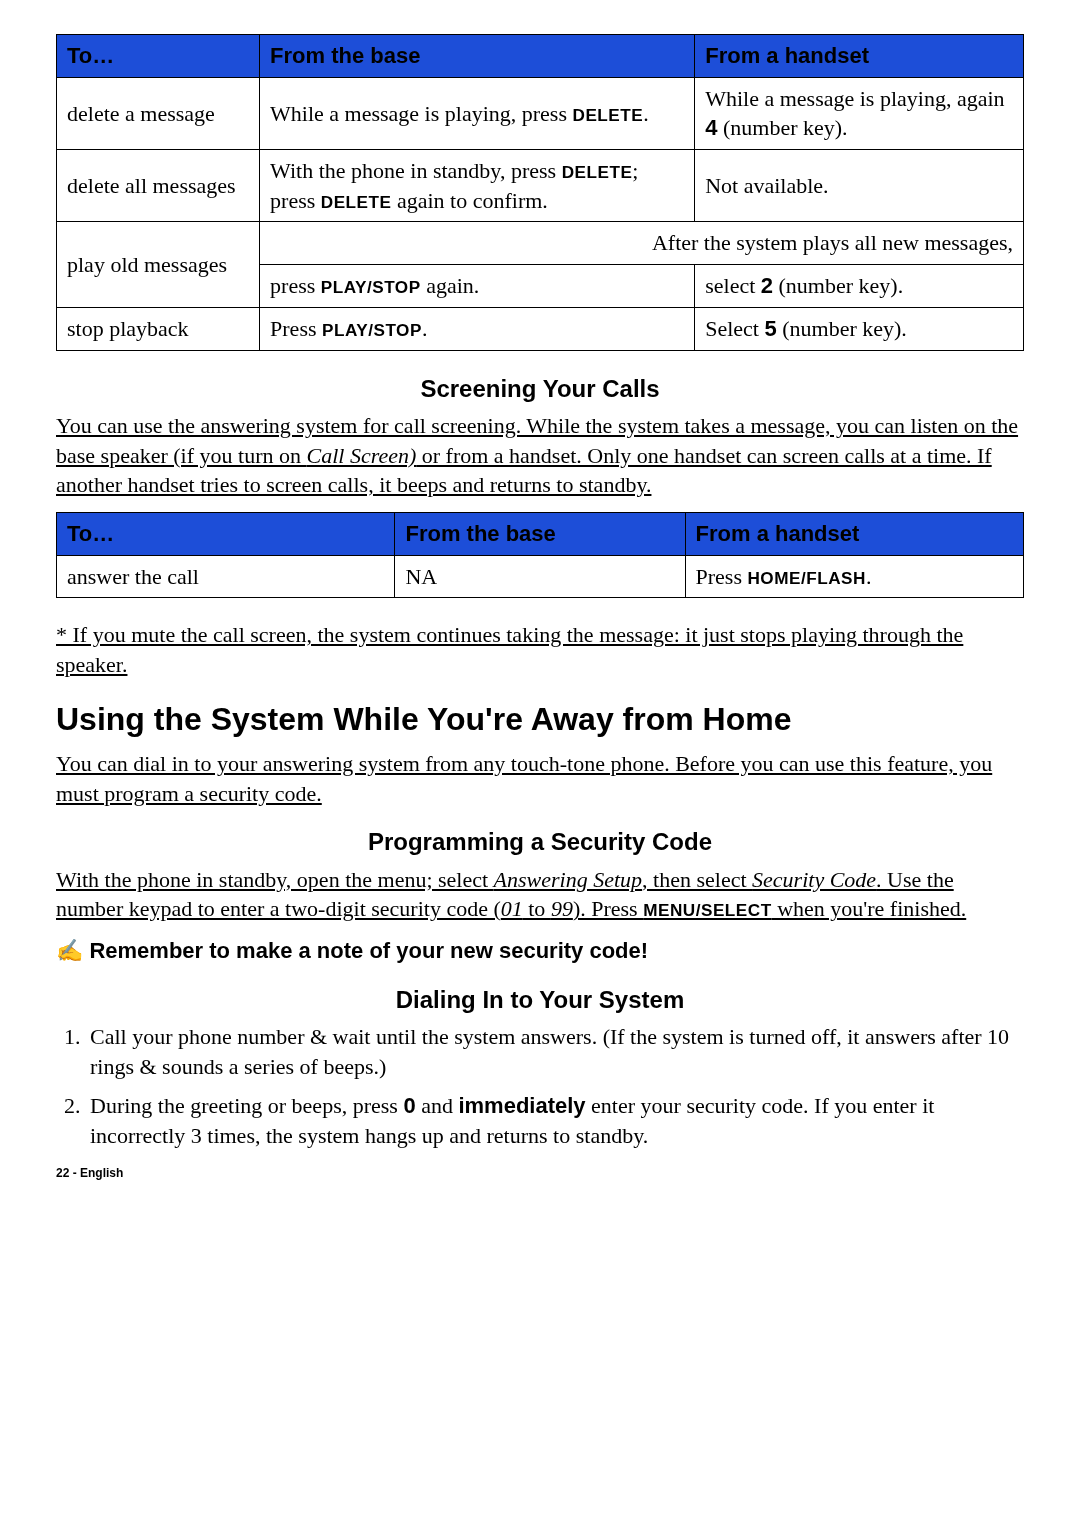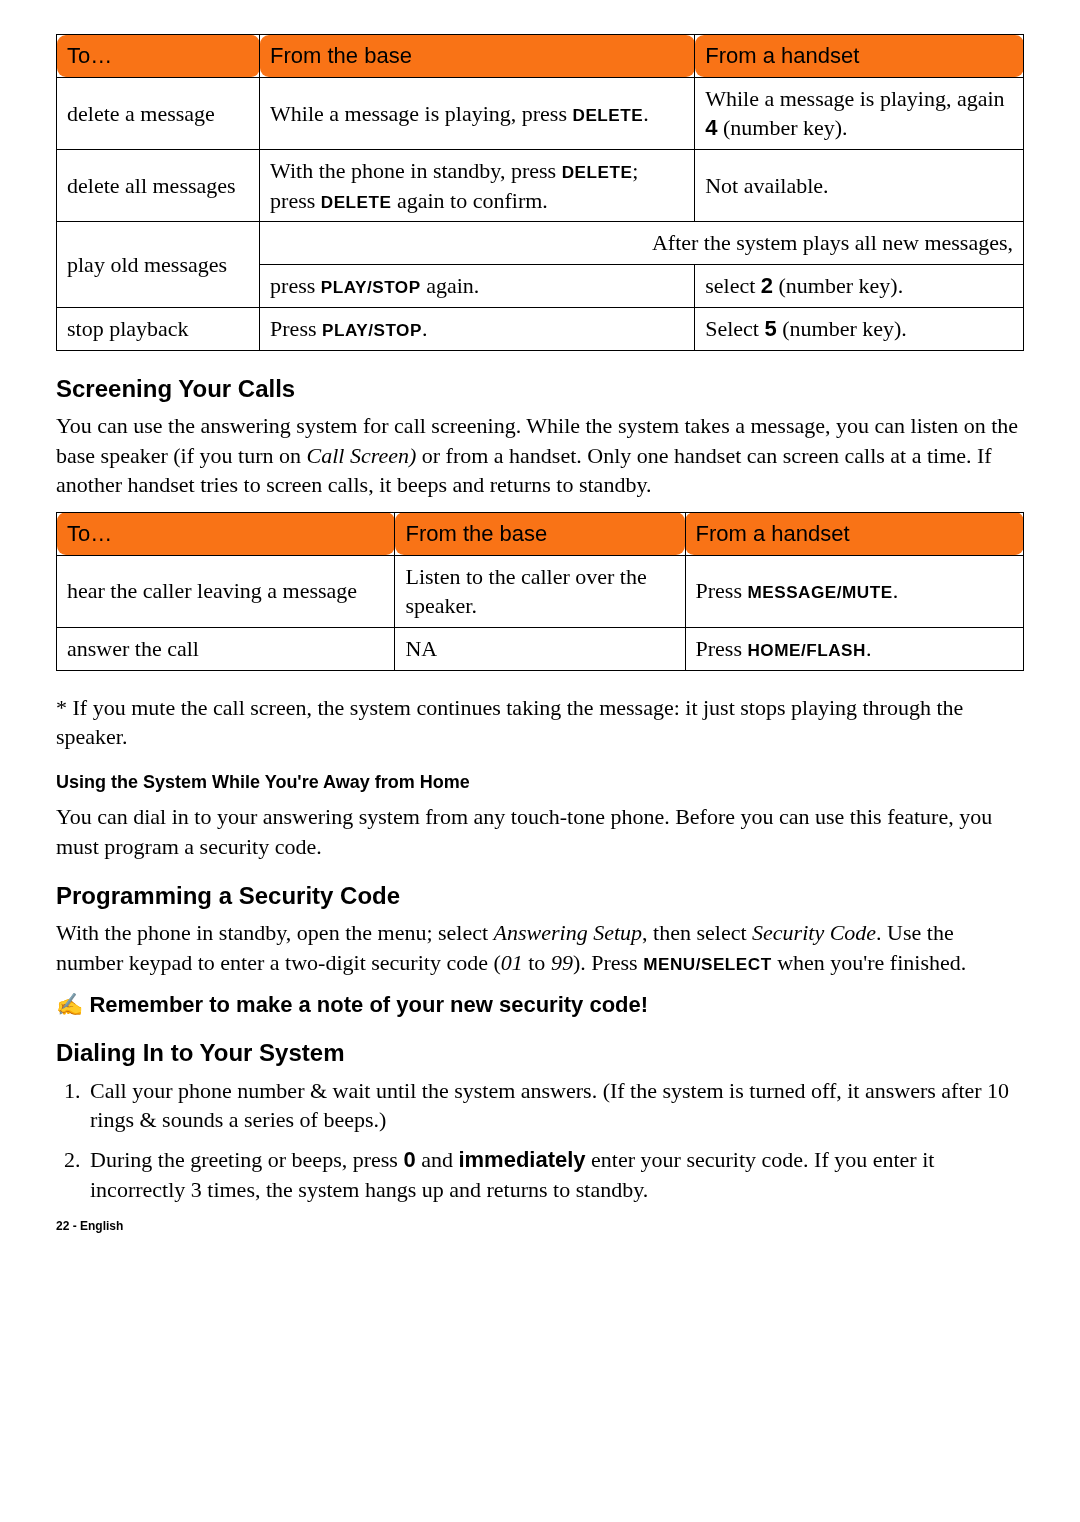--- a/index.html
+++ b/index.html
@@ -23,38 +23,38 @@
     margin: 6px 0 22px 0;
   }
   th, td {
     border: 1px solid #000;
     padding: 6px 10px 6px 10px;
     vertical-align: middle;
     text-align: left;
     font-weight: 400;
   }
   th {
-    background: #f97316;
+    background: #1d4ed8;
     font-family: "Segoe UI", "Helvetica Neue", Arial, sans-serif;
-    font-weight: 400;
-    border-radius: 9px;
+    font-weight: 700;
   }
   h2.section {
     font-family: "Segoe UI", "Helvetica Neue", Arial, sans-serif;
     font-weight: 700;
-    font-size: 18px;
+    font-size: 32px;
     margin: 18px 0 8px 0;
   }
   h3.subsection {
     font-family: "Segoe UI", "Helvetica Neue", Arial, sans-serif;
     font-weight: 700;
     font-size: 24px;
     margin: 18px 0 6px 0;
+    text-align: center;
   }
-  p { margin: 6px 0 12px 0; }
+  p { margin: 6px 0 12px 0; text-decoration: underline; }
   .footnote { margin: 6px 0 18px 0; }
   .note-line { font-family: "Segoe UI", "Helvetica Neue", Arial, sans-serif; font-weight: 700; margin: 8px 0 10px 0; }
   .note-icon { font-size: 22px; display: inline-block; margin-right: 6px; }
   ol.steps { margin: 6px 0 14px 0; padding-left: 30px; }
   ol.steps li { margin: 6px 0 10px 0; padding-left:4px; }
   .page-footer {
     font-family: "Segoe UI", "Helvetica Neue", Arial, sans-serif;
     font-weight: 700;
     font-size: 12px;
     margin-top: 6px;
@@ -117,27 +117,20 @@
 </p>
 
 <table>
   <tbody>
       <tr>
     <th style="width:35%">To…</th>
     <th style="width:30%">From the base</th>
     <th style="width:35%">From a handset</th>
   </tr>
   <tr>
-    <td>hear the caller leaving a message</td>
-    <td>Listen to the caller over the speaker.</td>
-    <td>
-      <span>Press </span><span class="smallcaps">MESSAGE/MUTE</span><span>.</span>
-    </td>
-  </tr>
-  <tr>
     <td>answer the call</td>
     <td>NA</td>
     <td>
       <span>Press </span><span class="smallcaps">HOME/FLASH</span><span>.</span>
     </td>
   </tr>
 </tbody>
   </table>
 
 <p class="footnote">*  If you mute the call screen, the system continues taking the message: it just stops playing through the speaker.</p>

